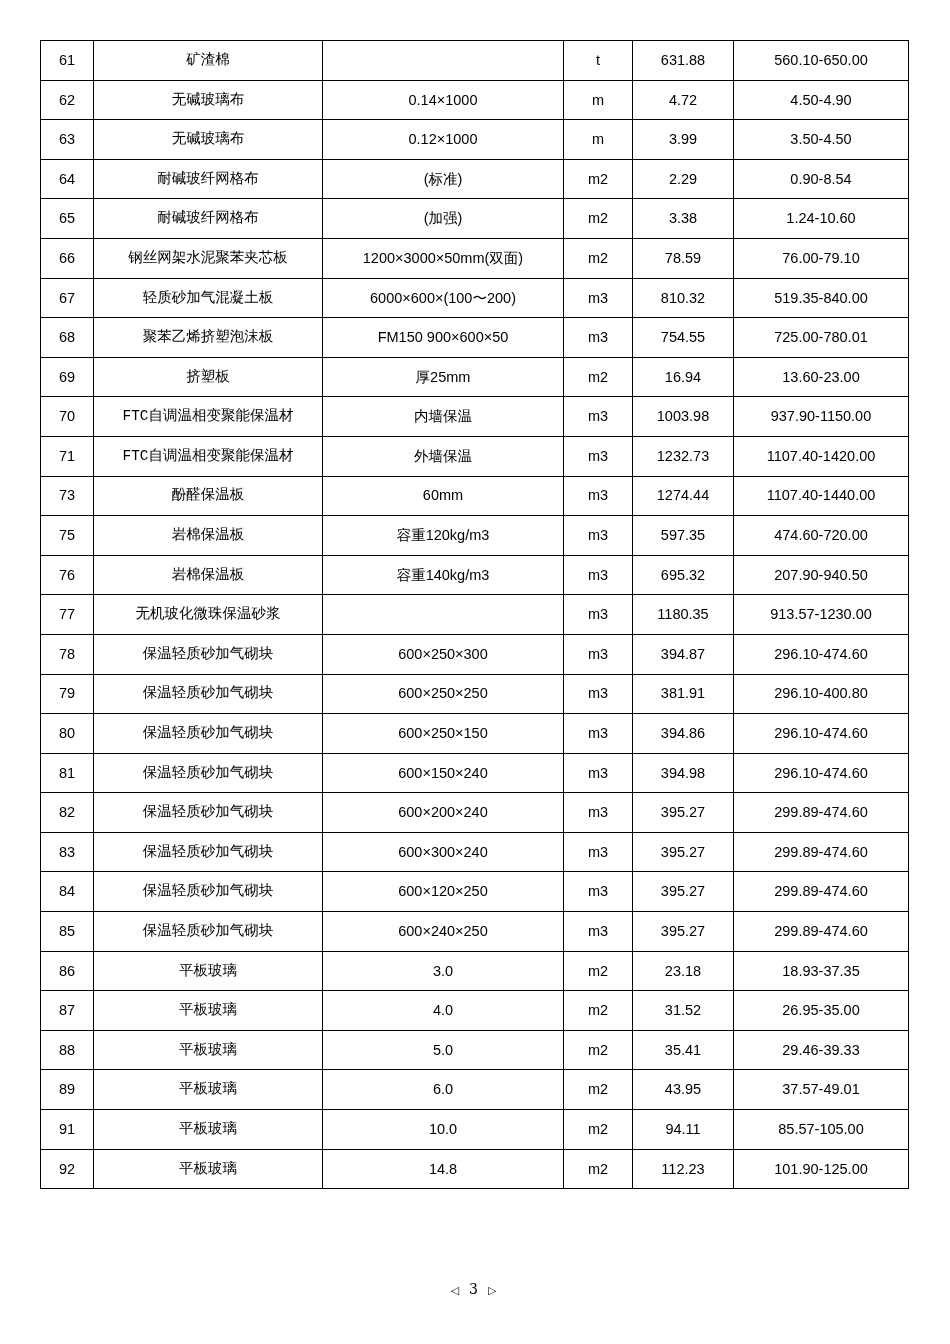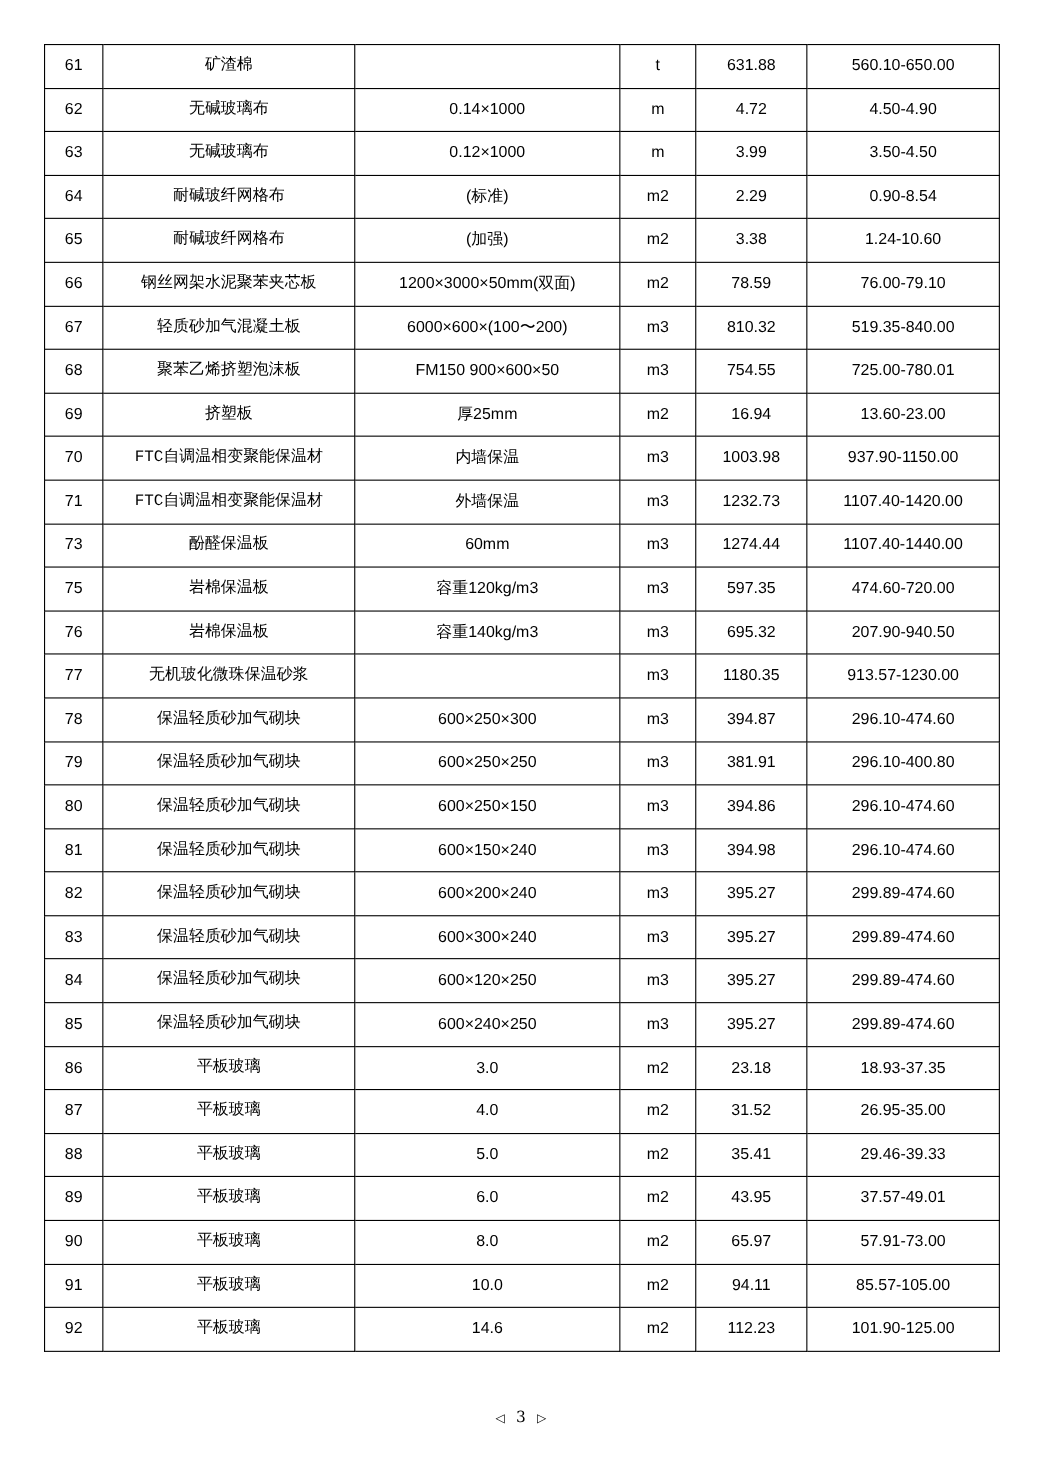--- a/index.html
+++ b/index.html
@@ -293,39 +293,31 @@
         </tr>
         <tr>
           <td class="cell-no">89</td>
           <td class="cell-name">平板玻璃</td>
           <td class="cell-spec">6.0</td>
           <td class="cell-unit">m2</td>
           <td class="cell-price">43.95</td>
           <td class="cell-range">37.57-49.01</td>
         </tr>
         <tr>
-          <td class="cell-no">90</td>
-          <td class="cell-name">平板玻璃</td>
-          <td class="cell-spec">8.0</td>
-          <td class="cell-unit">m2</td>
-          <td class="cell-price">65.97</td>
-          <td class="cell-range">57.91-73.00</td>
-        </tr>
-        <tr>
           <td class="cell-no">91</td>
           <td class="cell-name">平板玻璃</td>
           <td class="cell-spec">10.0</td>
           <td class="cell-unit">m2</td>
           <td class="cell-price">94.11</td>
           <td class="cell-range">85.57-105.00</td>
         </tr>
         <tr>
           <td class="cell-no">92</td>
           <td class="cell-name">平板玻璃</td>
-          <td class="cell-spec">14.6</td>
+          <td class="cell-spec">14.8</td>
           <td class="cell-unit">m2</td>
           <td class="cell-price">112.23</td>
           <td class="cell-range">101.90-125.00</td>
         </tr>
       </tbody>
   </table>
 </div>
 
 <div class="footer">
   <span class="pg-arrow">◁</span>

